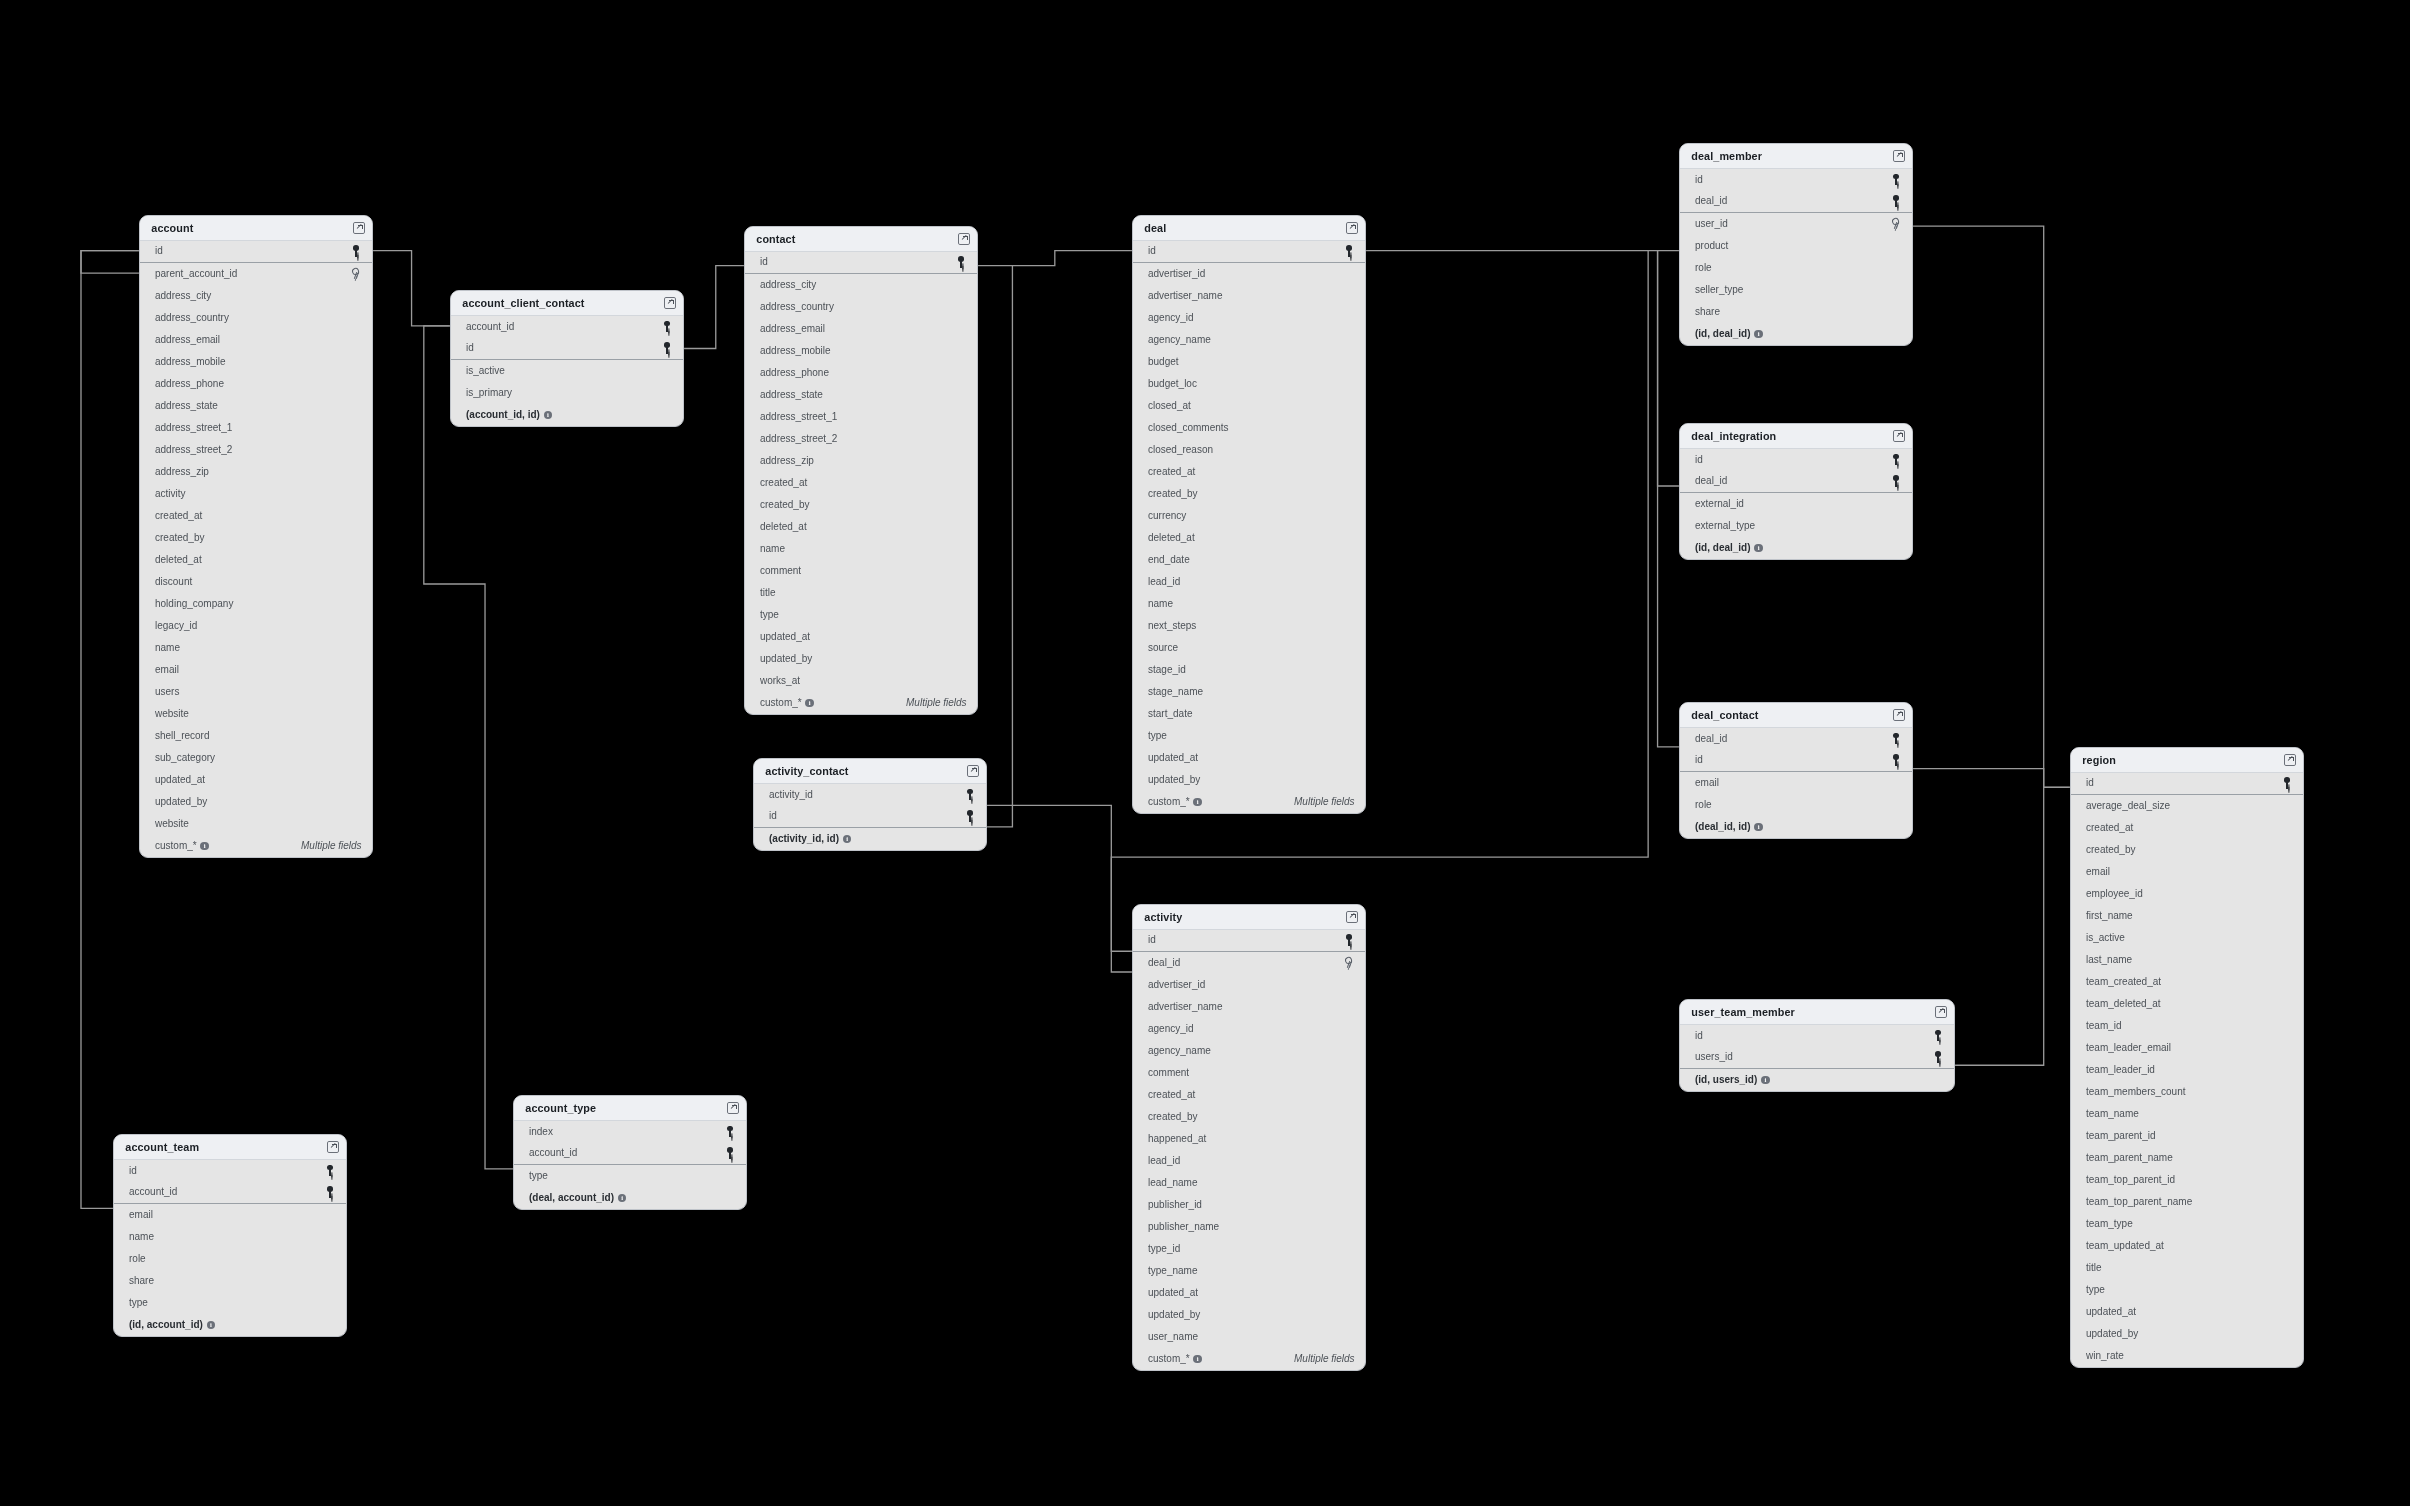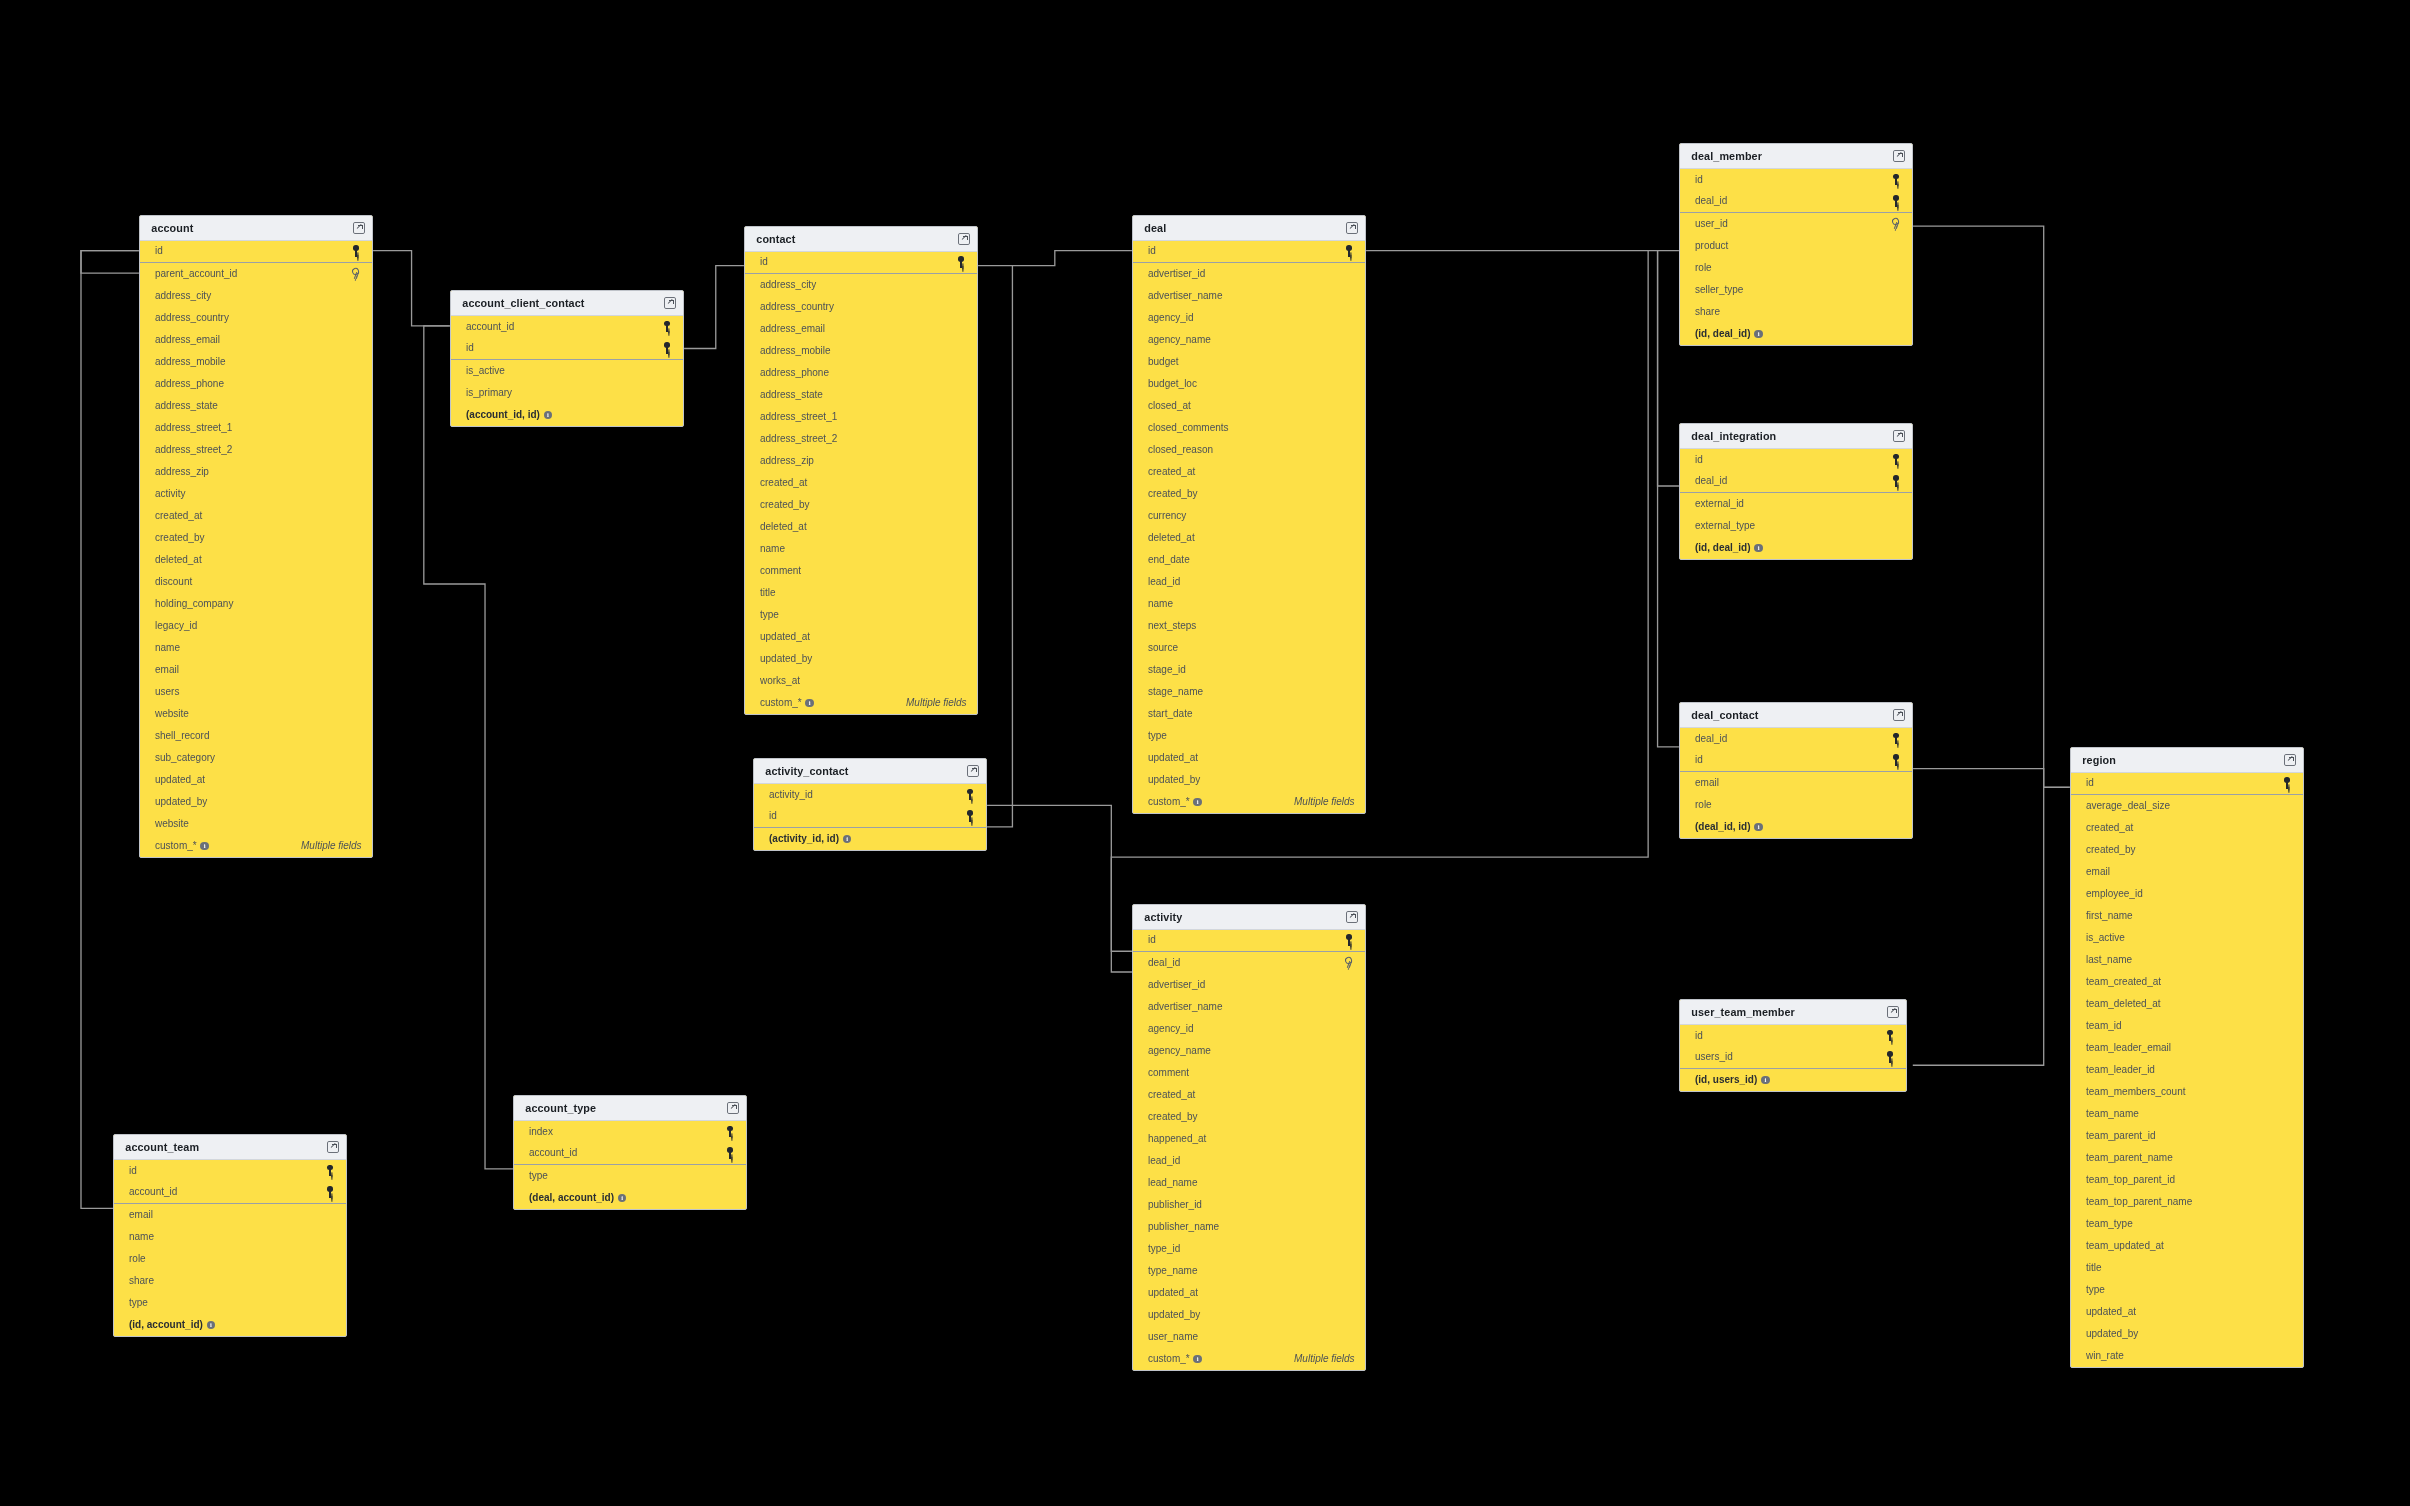--- a/index.html
+++ b/index.html
@@ -24,23 +24,23 @@
 
   #edges {
     position: absolute;
     left: 0; top: 0;
     width: 2411px; height: 1507px;
     pointer-events: none;
   }
 
   .table-card {
     position: absolute;
-    background: #fde047;
+    background: #e5e5e5;
     border: 0.9px solid #bfc3c9;
-    border-radius: 2px;
+    border-radius: 9px;
     box-shadow: 0 0.9px 1.9px rgba(0,0,0,0.35);
     overflow: hidden;
   }
 
   .table-header {
     display: flex;
     align-items: center;
     justify-content: space-between;
     background: #eef0f3;
     border-bottom: 0.9px solid #d3d7dc;
@@ -821,21 +821,21 @@
           <span style="width: 9.4px;"></span>
         </div>
         <div class="footer-row composite">
           <span class="footer-left">
             <span>(deal_id, id)</span>
             <span class="info-icon">i</span>
           </span>
           <span class="multi-fields"></span>
         </div>
       </div>
-      <div class="table-card" style="left: 1679px; top: 999px; width: 228px;">
+      <div class="table-card" style="left: 1679px; top: 999px; width: 276px;">
         <div class="table-header">
           <span class="table-title">user_team_member</span>
           <span class="ext-link-icon"></span>
         </div>
         <div class="col-row">
           <span class="col-name">id</span>
           <span class="pk-icon" title="primary key: user_team_member.id"></span>
         </div>
         <div class="col-row key-section-end">
           <span class="col-name">users_id</span>

